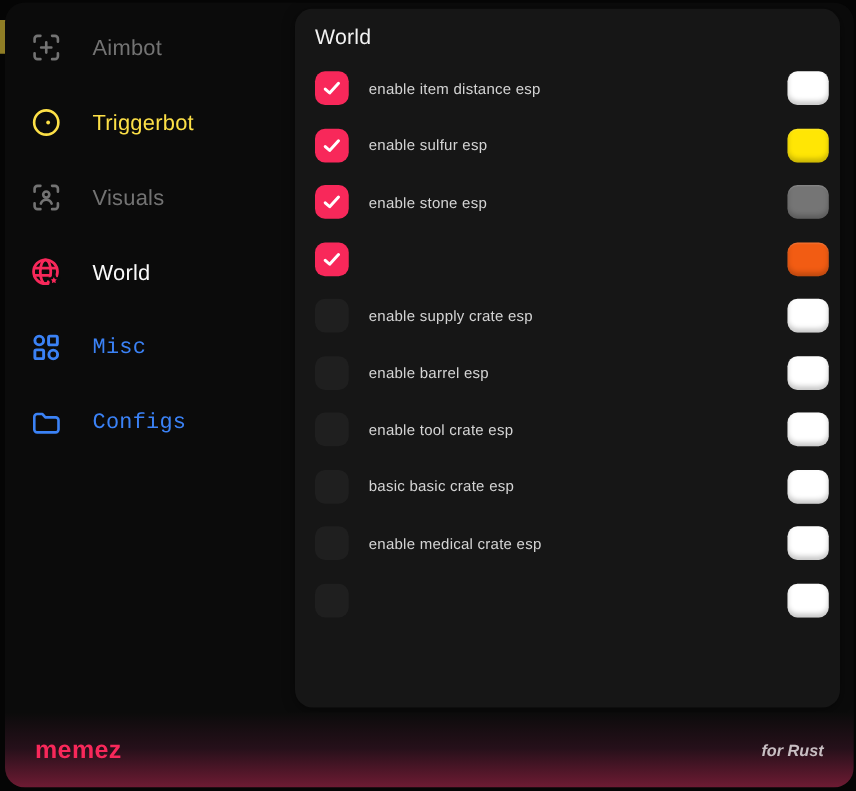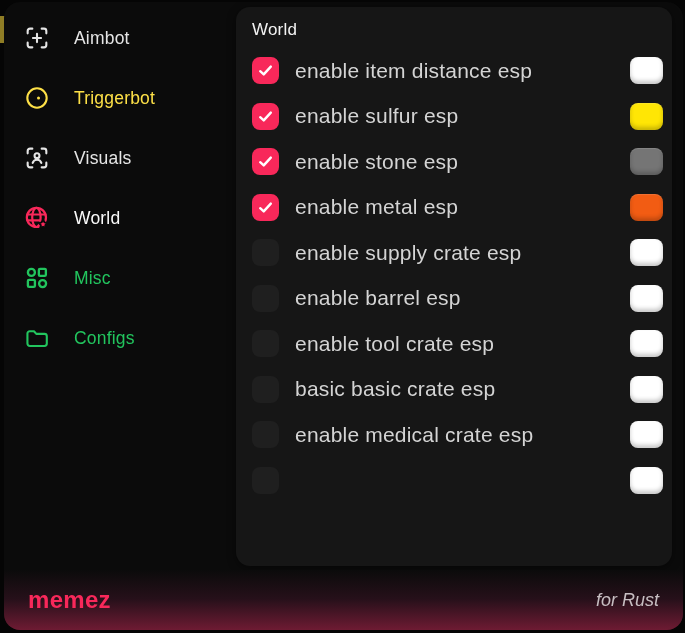--- a/index.html
+++ b/index.html
@@ -16,22 +16,22 @@
   }
   
   .sidebar{position:absolute;left:0;top:0;width:228px;padding-top:6px;}
   .side-item{
     height:60px;display:flex;align-items:center;padding-left:18px;
     cursor:default;
   }
   .side-item .icon{width:30px;height:30px;flex:0 0 30px;display:flex;align-items:center;justify-content:center;}
   .side-item .icon svg{width:28px;height:28px;display:block;}
   .side-item .side-label{margin-left:22px;font-size:17.5px;letter-spacing:.2px;}
-  .side-item.normal{color:#e5e5e5;}
-  .side-item.muted{color:#22c55e;}
+  .side-item.normal{color:#737373;}
+  .side-item.muted{color:#3b82f6;font-family:Liberation Mono, monospace;}
   .side-item.dimmed{color:#fde047;}
   .side-item.active{color:#fafafa;font-weight:500;}
   .side-item.active .icon{color:#f8285a;}
   
   .panel{
     position:absolute;left:232px;top:5px;width:436px;height:559px;
     background:#161616;border-radius:14px;overflow:hidden;
     box-shadow:0 2px 10px rgba(0,0,0,.45);
   }
   .panel-title{
@@ -44,37 +44,37 @@
   }
   .checkbox{
     width:27px;height:27px;border-radius:8px;background:#1f1f1f;
     flex:0 0 27px;display:flex;align-items:center;justify-content:center;
     cursor:pointer;
   }
   .checkbox svg{display:none;width:17px;height:17px;}
   .checkbox.checked{background:#f8285a;}
   .checkbox.checked svg{display:block;}
   .row .label{
-    margin-left:16px;font-size:21px;color:#d4d4d4;letter-spacing:.2px;
+    margin-left:16px;font-size:12px;color:#d4d4d4;letter-spacing:.2px;
     white-space:nowrap;
   }
   .swatch{
     margin-left:auto;width:33px;height:27px;border-radius:8px;
     box-shadow:inset 0 -3px 4px rgba(0,0,0,.22), inset 0 1px 1px rgba(255,255,255,.15);
     cursor:pointer;flex:0 0 33px;
   }
   
   .footer{
     position:absolute;left:0;right:0;bottom:0;height:60px;
     background:linear-gradient(180deg,#0b0b0b 0%,#26101a 48%,#6e1b33 100%);
     display:flex;align-items:center;justify-content:space-between;
     padding:0 24px;
   }
-  .brand{color:#f8285a;font-weight:700;font-size:24px;letter-spacing:.3px;}
-  .tagline{color:#c7bec2;font-style:italic;font-weight:400;font-size:18px;}
+  .brand{color:#f8285a;font-weight:700;font-size:20px;letter-spacing:.3px;}
+  .tagline{color:#c7bec2;font-style:italic;font-weight:700;font-size:13px;}
 </style>
 </head>
 <body>
 
 <div class="game-sliver"></div>
 
 <div class="window">
 
   <nav class="sidebar">
 
@@ -182,21 +182,20 @@
     <span class="label">enable stone esp</span>
     <span class="swatch" style="background: rgb(117, 117, 117);"></span>
   </div>
 
   <div class="row">
     <span class="checkbox checked">
       <svg viewBox="0 0 24 24" fill="none" stroke="#ffffff" stroke-width="3.4" stroke-linecap="round" stroke-linejoin="round">
         <polyline points="4.5,13 9.5,17.5 19.5,6.5"></polyline>
       </svg>
     </span>
-    <span class="label">enable metal esp</span>
     <span class="swatch" style="background: rgb(242, 92, 19);"></span>
   </div>
 
 
   <div class="row">
     <span class="checkbox">
       
     </span>
     <span class="label">enable supply crate esp</span>
     <span class="swatch" style="background: rgb(255, 255, 255);"></span>

